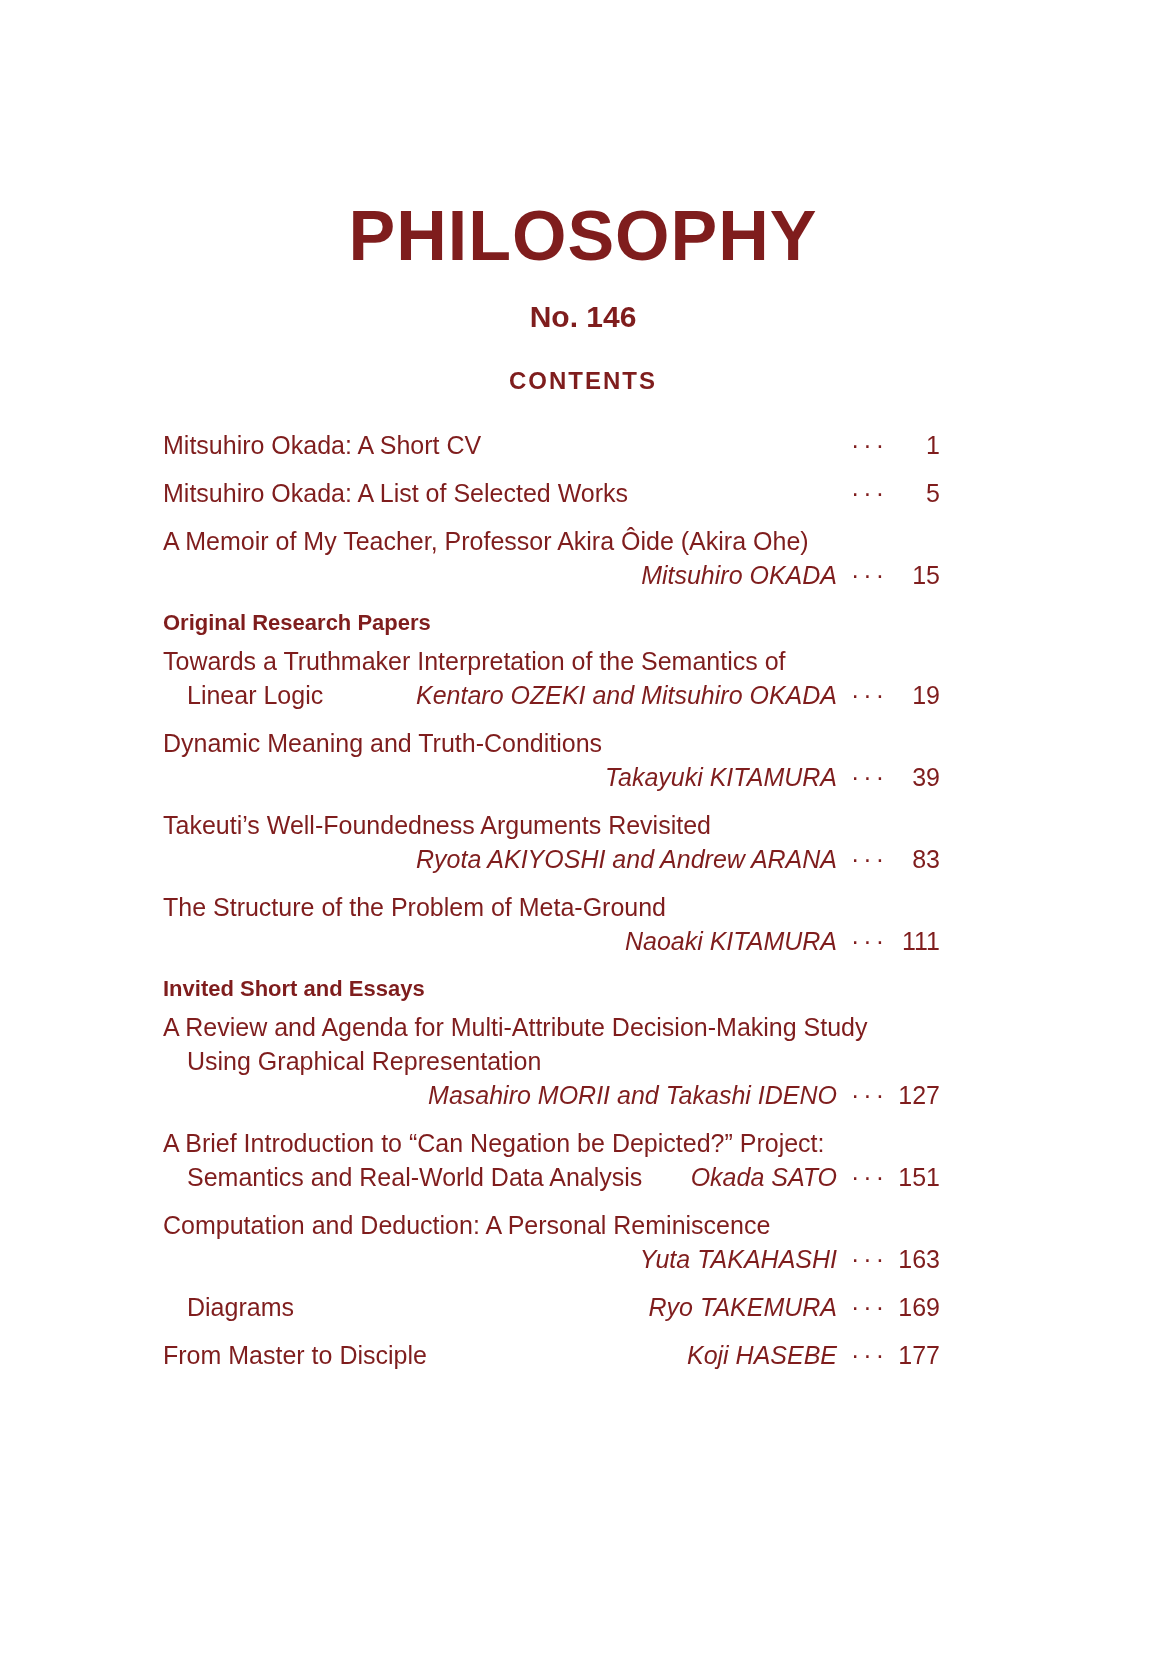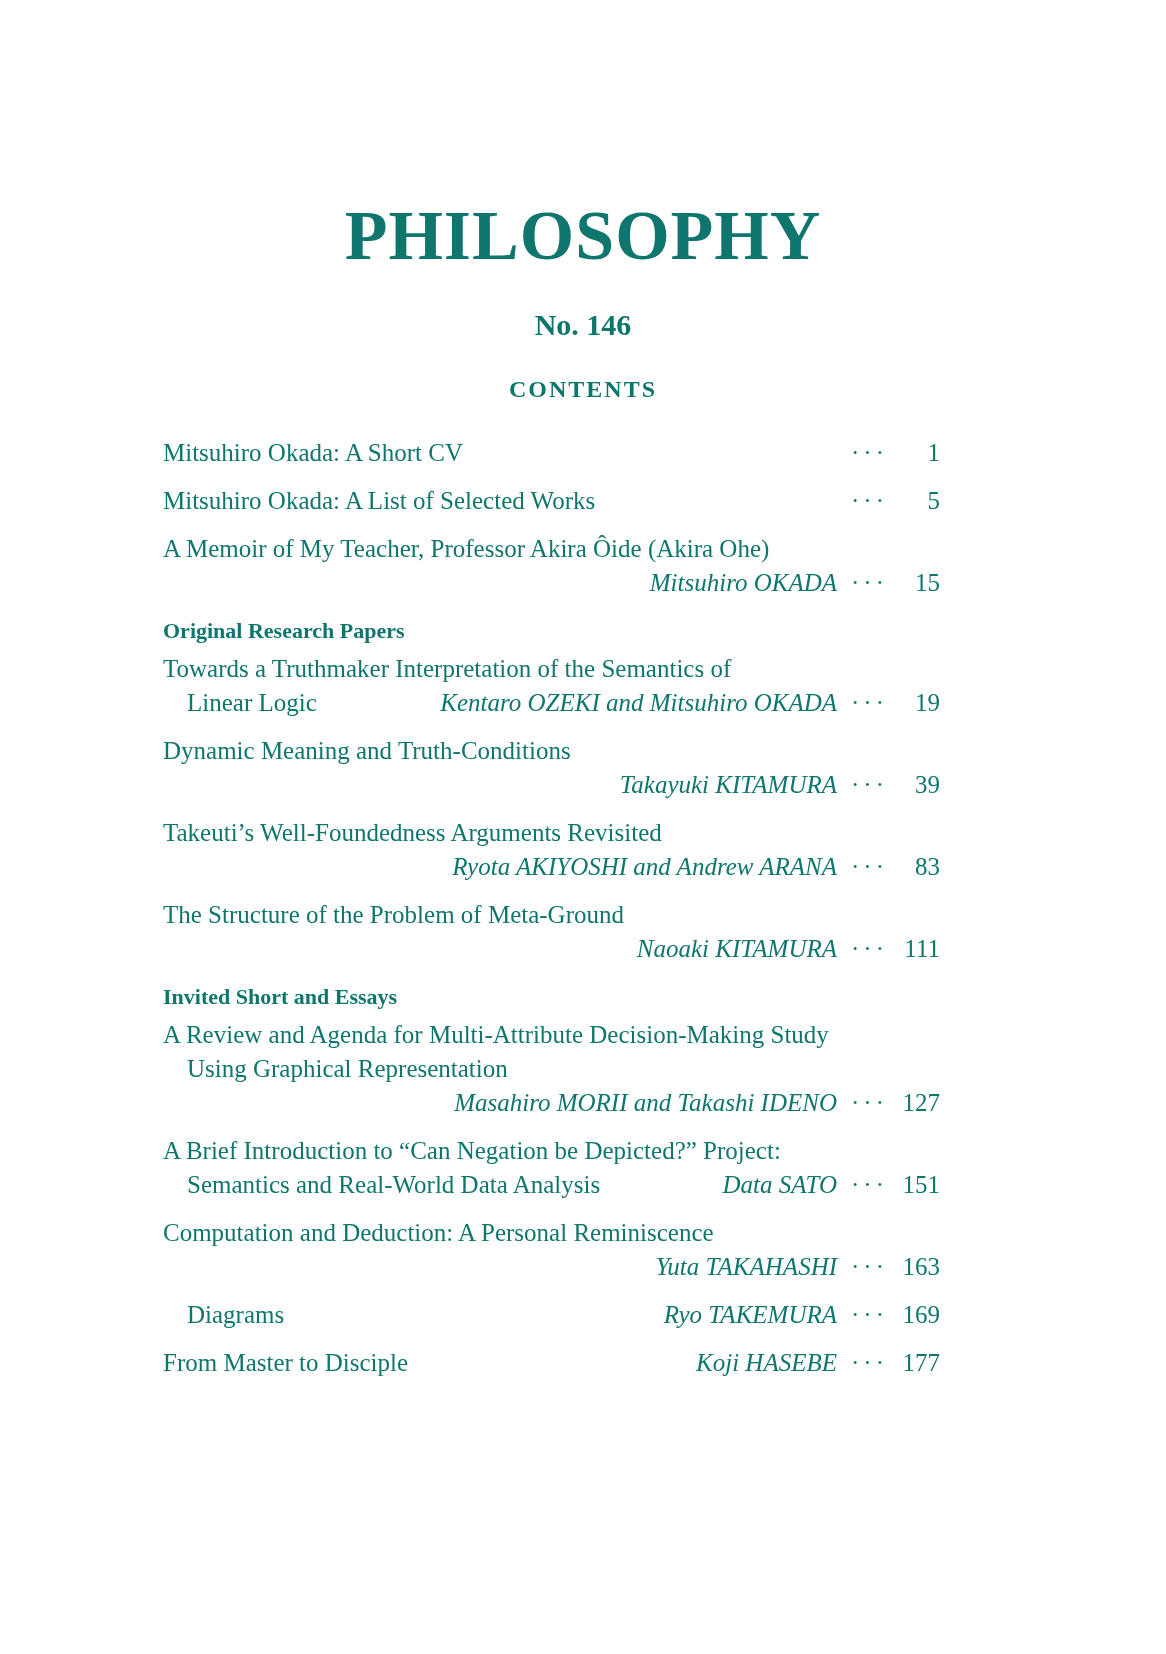--- a/index.html
+++ b/index.html
@@ -1,35 +1,35 @@
 <!DOCTYPE html>
 <html><head>
 <meta charset="utf-8">
 <style>
   html, body { margin: 0; padding: 0; background: #e8e8e8; }
   .page {
     position: relative;
     width: 1166px;
     height: 1654px;
     background: #ffffff;
-    color: #0f766e;
-    font-family: Liberation Serif, serif;
+    color: #7f1d1d;
+    font-family: Liberation Sans, sans-serif;
     overflow: hidden;
     box-sizing: border-box;
   }
   .header { text-align: center; padding-top: 198px; }
   .journal-title {
     margin: 0;
     font-size: 70px;
     font-weight: bold;
     letter-spacing: 1px;
     line-height: 76px;
   }
   .issue {
-    margin-top: 34px;
+    margin-top: 26px;
     font-size: 30px;
     font-weight: bold;
     line-height: 34px;
   }
   .contents-heading {
     margin-top: 28px;
     font-size: 24px;
     font-weight: bold;
     letter-spacing: 2px;
     line-height: 38px;
@@ -167,21 +167,21 @@
           </span>
         </div>
       </div>
       <div class="item entry">
         <div class="line">
           <span class="t">A Brief Introduction to “Can Negation be Depicted?” Project:</span>
         </div>
         <div class="line">
           <span class="t indent">Semantics and Real-World Data Analysis</span>
           <span class="right">
-            <span class="author">Data SATO</span>
+            <span class="author">Okada SATO</span>
             <span class="dots">···</span>
             <span class="pageno">151</span>
           </span>
         </div>
       </div>
       <div class="item entry">
         <div class="line">
           <span class="t">Computation and Deduction: A Personal Reminiscence</span>
         </div>
         <div class="line">

